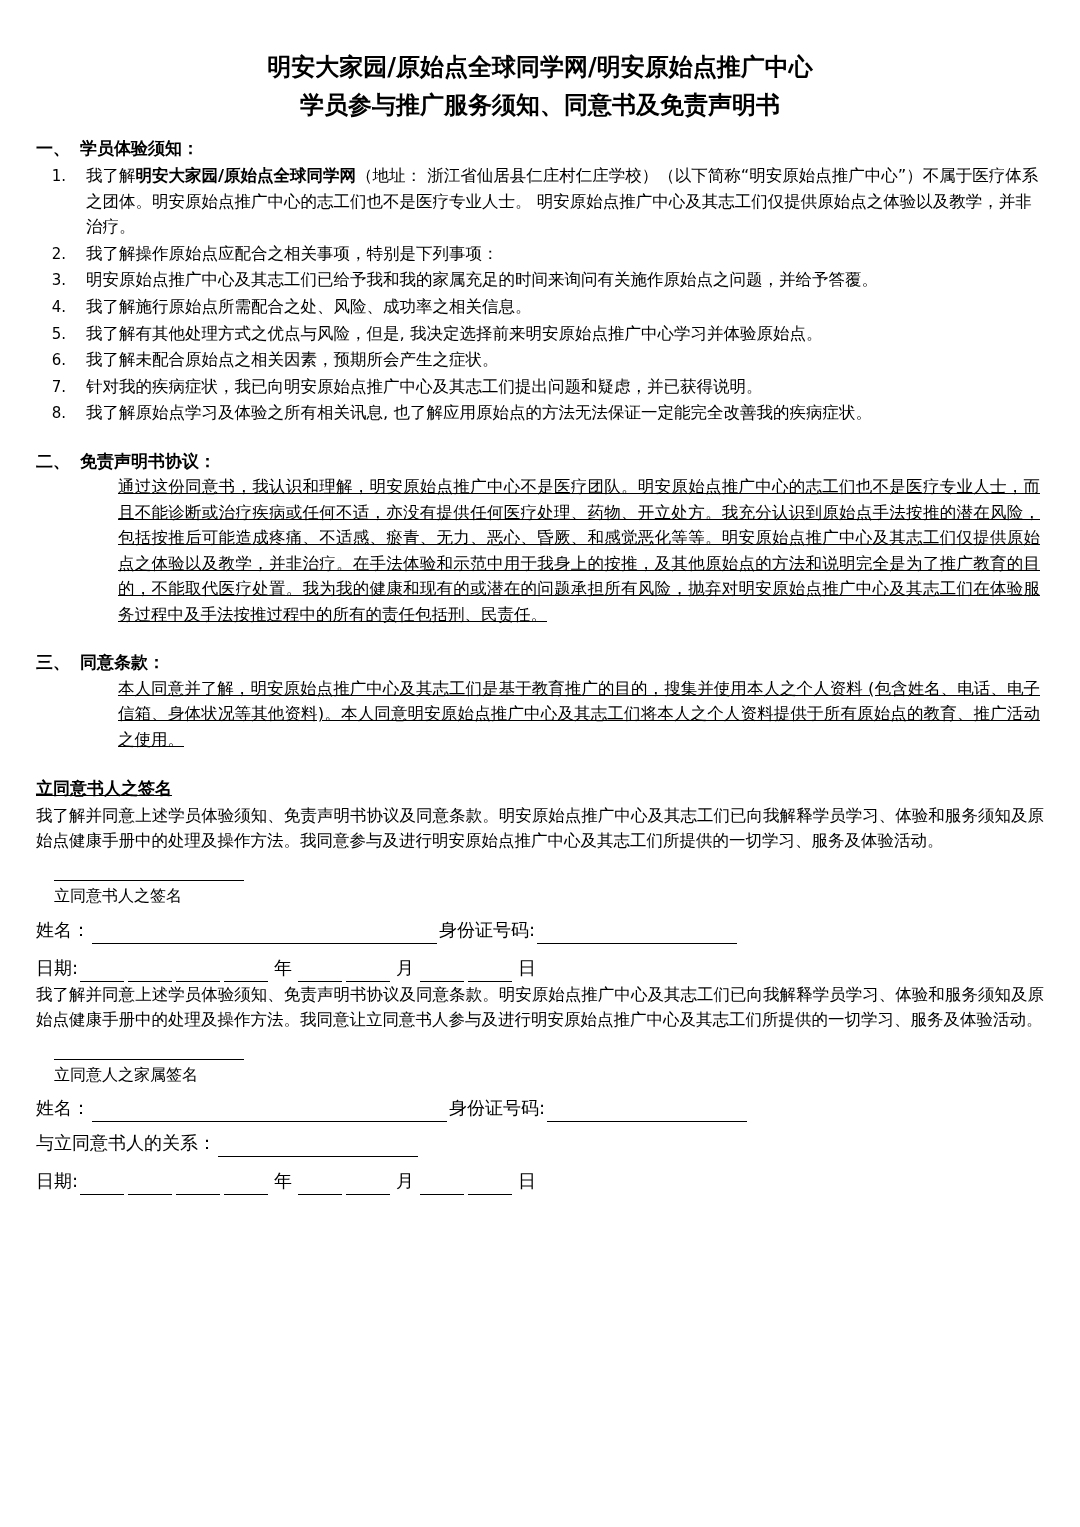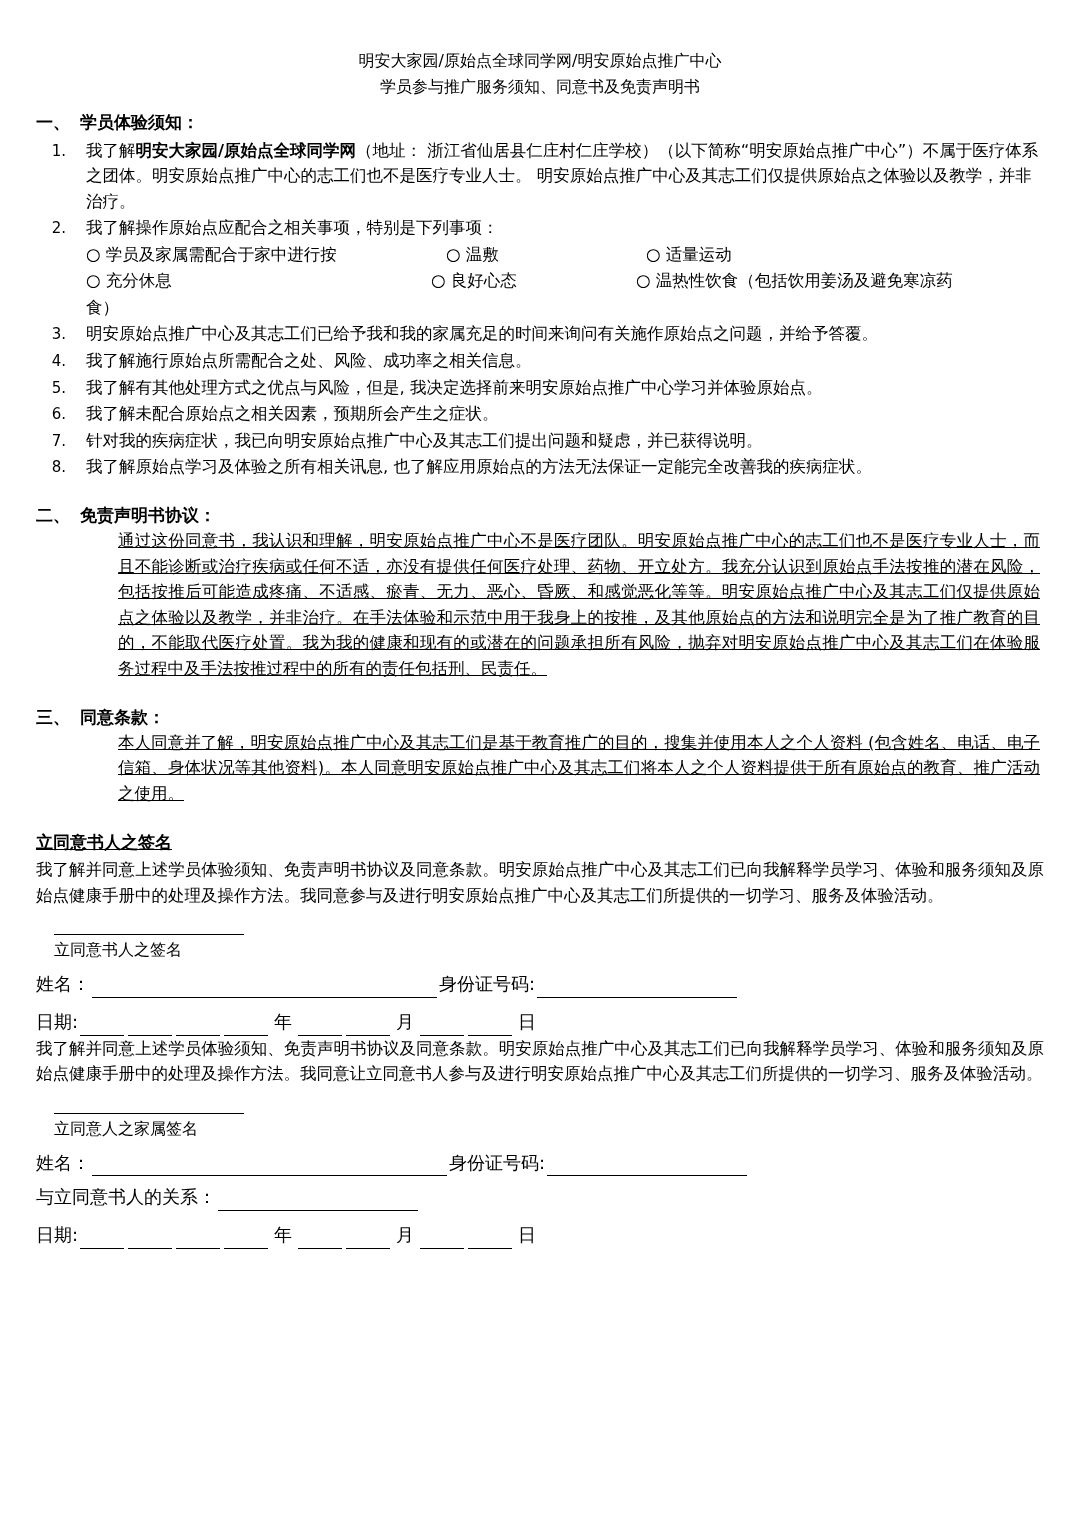--- a/index.html
+++ b/index.html
@@ -15,22 +15,22 @@
     font-size: 16.5px;
     line-height: 1.55;
   }
   .page {
     width: 1080px;
     box-sizing: border-box;
     padding: 48px 36px 30px 36px;
   }
   .doc-title {
     text-align: center;
-    font-weight: normal;
-    font-size: 16px;
+    font-weight: bold;
+    font-size: 24px;
     line-height: 1.6;
   }
   .doc-title .line2 { display: block; }
 
   .section {
     margin-top: 10px;
   }
   .section-head {
     font-weight: bold;
     font-size: 17px;
@@ -152,35 +152,20 @@
         <span class="idx">1.</span>
         <span class="body">
           <span>我了解</span><span class="strong-inline">明安大家园/原始点全球同学网</span><span>（地址： 浙江省仙居县仁庄村仁庄学校）（以下简称“明安原始点推广中心”）不属于医疗体系之团体。明安原始点推广中心的志工们也不是医疗专业人士。 明安原始点推广中心及其志工们仅提供原始点之体验以及教学，并非治疗。</span>
         </span>
       </li>
 
       <li>
         <span class="idx">2.</span>
         <span class="body">
           <span>我了解操作原始点应配合之相关事项，特别是下列事项：</span>
-          <span class="opts">
-            <span class="opt-row r1">
-              <span class="opt c1">○ 学员及家属需配合于家中进行按</span>
-              <span class="opt c2">○ 温敷</span>
-              <span class="opt c3">○ 适量运动</span>
-            </span>
-            <span class="opt-row r2">
-              <span class="opt c1">○ 充分休息</span>
-              <span class="opt c2">○ 良好心态</span>
-              <span class="opt c3">○ 温热性饮食（包括饮用姜汤及避免寒凉药</span>
-            </span>
-            <span class="opt-row r3">
-              <span>食）</span>
-            </span>
-          </span>
         </span>
       </li>
 
       <li>
         <span class="idx">3.</span>
         <span class="body">明安原始点推广中心及其志工们已给予我和我的家属充足的时间来询问有关施作原始点之问题，并给予答覆。</span>
       </li>
       <li>
         <span class="idx">4.</span>
         <span class="body">我了解施行原始点所需配合之处、风险、成功率之相关信息。</span>

